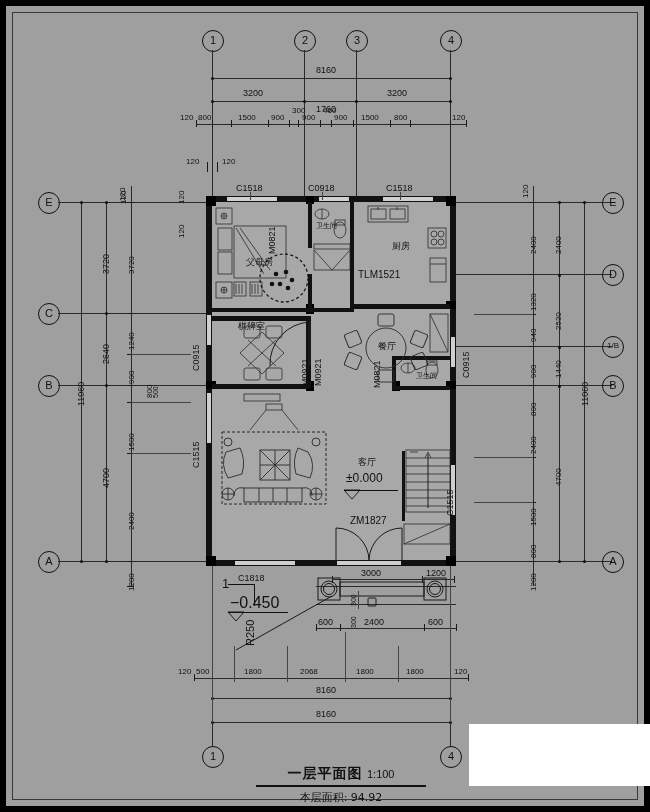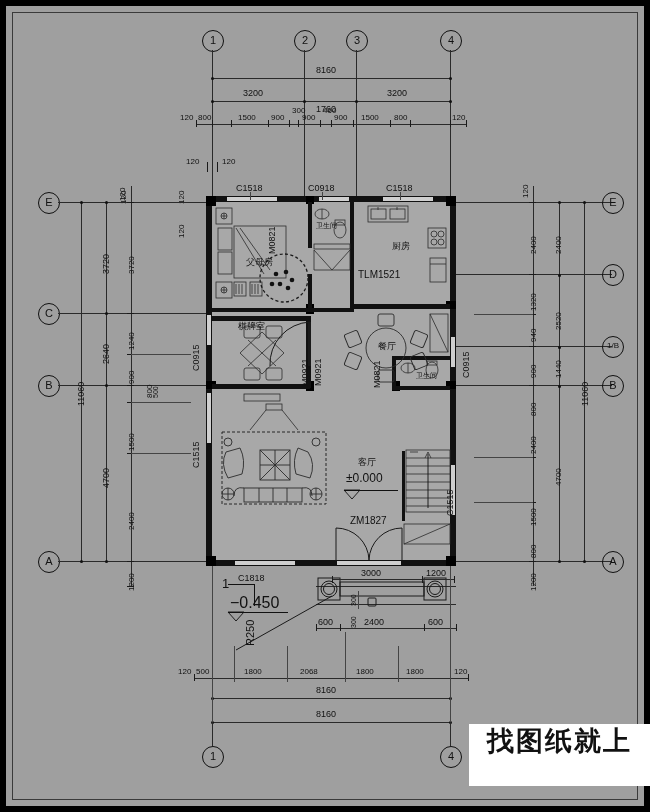--- a/index.html
+++ b/index.html
@@ -525,18 +525,25 @@
   <div class="vl thin" style="left:228px;top:640px;height:36px;"></div>
   <div class="vl thin" style="left:281px;top:640px;height:36px;"></div>
   <div class="vl thin" style="left:339px;top:626px;height:50px;"></div>
   <div class="vl thin" style="left:392px;top:640px;height:36px;"></div>
 
   <div class="vl" style="left:206px;top:716px;height:24px;"></div>
   <div class="vl" style="left:444px;top:716px;height:24px;"></div>
   <div class="bubble" style="left:196px;top:740px;">1</div>
   <div class="bubble" style="left:434px;top:740px;">4</div>
 
+  <div id="title-block">
+    <div>
+      <span class="title-main">一层平面图</span>
+      <span class="title-scale">1:100</span>
+    </div>
+    <div class="title-rule"></div>
+    <div class="title-sub">本层面积: 94.92</div>
+  </div>
 
   <div id="watermark">
-    <div id="wm-cn">找图纸就上</div>
   </div>
 
 </div>
 
 </body></html>

